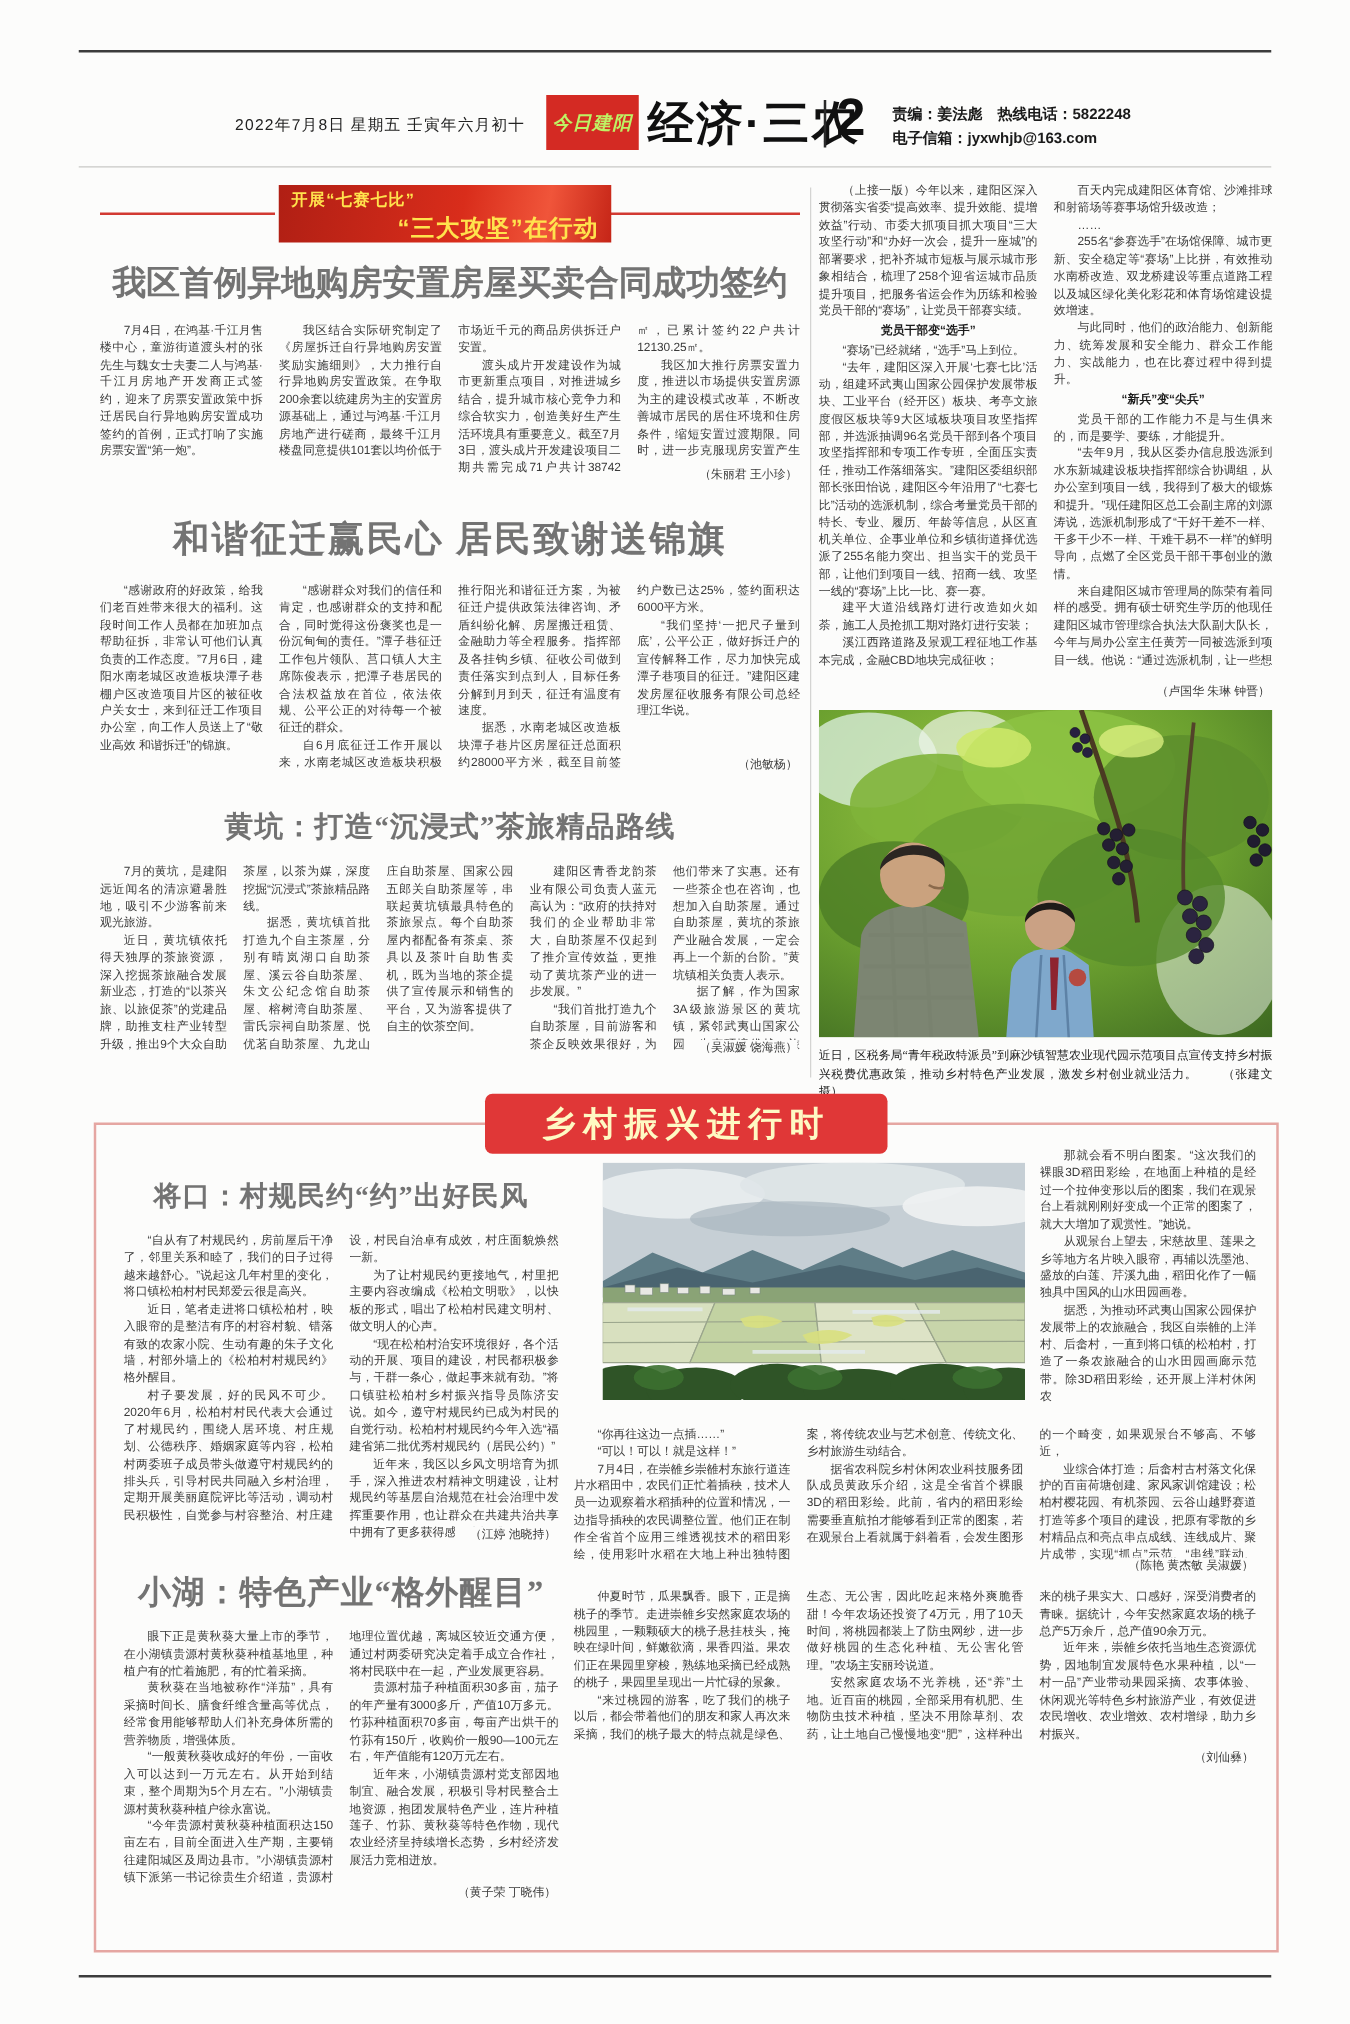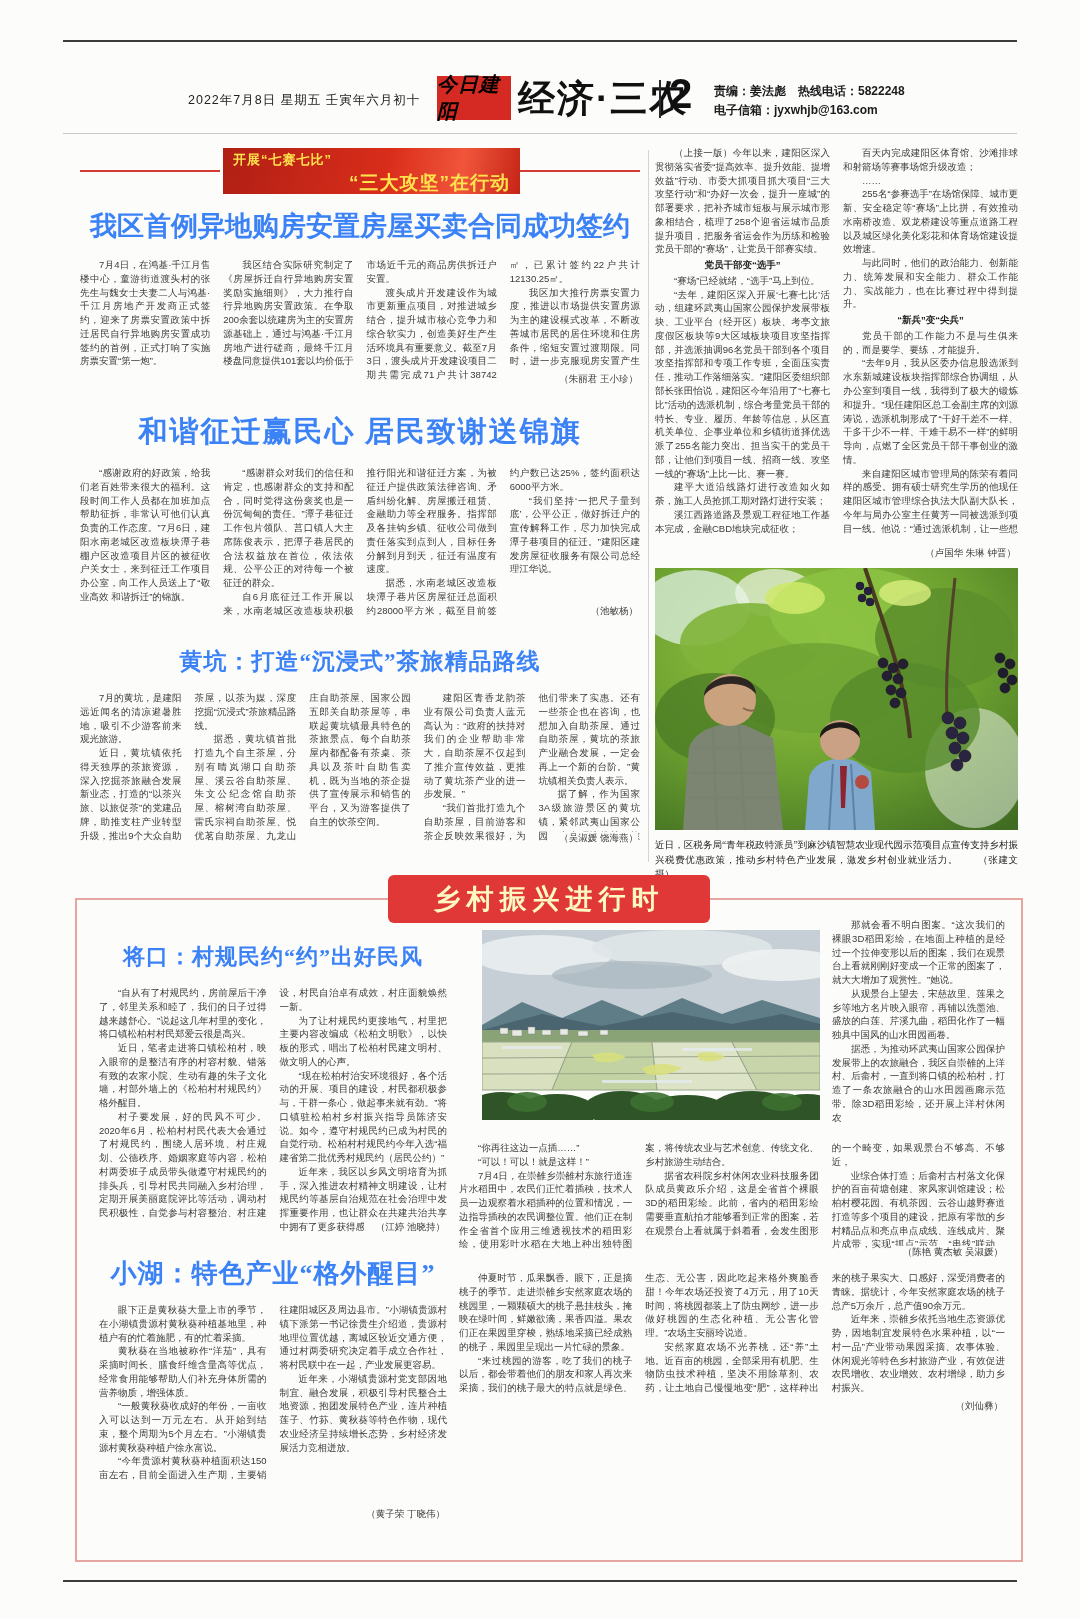--- a/index.html
+++ b/index.html
@@ -6,45 +6,45 @@
   body{
     width:1080px;height:1619px;position:relative;overflow:hidden;
     background:#fcfcfb;color:#333;
     font-family:"Liberation Sans",sans-serif;
   }
   .rule{position:absolute;background:#3c3c3c;}
   
   .date-line{position:absolute;left:188px;top:92px;font-size:12.5px;color:#222;letter-spacing:1px;}
   .masthead-box{position:absolute;left:437px;top:76px;width:74px;height:44px;background:#d42a23;
     display:flex;align-items:center;justify-content:center;}
-  .masthead-title{color:#000000;font-size:20px;font-weight:700;font-style:italic;letter-spacing:1px;
+  .masthead-title{color:#bef264;font-size:15px;font-weight:700;font-style:italic;letter-spacing:1px;
     font-family:"Liberation Serif",serif;}
   .section-title{position:absolute;left:518px;top:74px;font-size:37px;font-weight:900;color:#101010;letter-spacing:2px;}
   .pg-bar{position:absolute;left:659px;top:80px;width:2px;height:38px;background:#2a2a2a;}
   .page-number{position:absolute;left:669px;top:70px;font-size:42px;font-weight:700;color:#101010;}
   .contact{position:absolute;left:714px;top:82px;font-size:12px;font-weight:700;color:#1a1a1a;line-height:1.55;}
   .header-rule{position:absolute;left:63px;top:133px;width:954px;height:1px;background:#c8c8c6;}
   
   .cols{column-gap:13px;height:100%;overflow:hidden;text-align:justify;
     font-size:9.5px;line-height:1.45;color:#3a3a3a;}
   .para{margin:0;text-indent:2em;}
   .subhead{font-weight:700;text-align:center;text-indent:0;margin:2px 0;color:#1c1c1c;}
   .byline-abs{position:absolute;right:2px;bottom:0;background:#fcfcfb;padding-left:12px;
     font-size:9.5px;color:#3a3a3a;}
   .art{position:relative;}
   
   .left-block{position:absolute;left:80px;top:146px;width:560px;}
   .banner-row{position:relative;height:50px;}
   .banner-line{position:absolute;top:24px;height:2px;background:#d23a32;}
-  .campaign-banner{position:absolute;left:143px;top:2px;width:297px;height:46px;
+  .campaign-banner{position:absolute;left:143px;top:2px;width:266px;height:46px;
     background:linear-gradient(100deg,#b01f14,#d92d1b 55%,#f0553a 80%,#c52517);
     color:#ffe34d;padding:3px 10px;box-sizing:border-box;}
   .campaign-banner .l1{font-size:13px;font-weight:700;letter-spacing:1px;}
   .campaign-banner .l2{font-size:19px;font-weight:900;letter-spacing:1px;text-align:right;margin-top:1px;}
-  .hl{color:#3b82f6;text-align:center;}
+  .hl{color:#737373;text-align:center;}
   .hl-sans{font-family:"Liberation Sans",sans-serif;font-weight:900;}
   .hl-serif{font-family:"Liberation Serif",serif;font-weight:700;}
   #hl-a1{font-size:27px;margin-top:12px;letter-spacing:0px;}
   #hl-a2{font-size:29px;margin-top:26px;letter-spacing:2px;}
   #hl-a3{font-size:23px;margin-top:28px;letter-spacing:1px;text-align:center;}
   #a1-text{height:128px;margin-top:14px;}
   #a1-text .cols{column-count:4;}
   #a2-text{height:152px;margin-top:14px;}
   #a2-text .cols{column-count:4;}
   #a3-text{height:154px;margin-top:14px;}
@@ -263,20 +263,21 @@
       <div class="byline-abs">（江婷 池晓持）</div>
     </div>
 
     <div id="hl-xh" class="hl hl-serif">小湖：特色产业“格外醒目”</div>
     <div id="xh-text" class="art">
       <div class="cols">
           <p class="para">眼下正是黄秋葵大量上市的季节，在小湖镇贵源村黄秋葵种植基地里，种植户有的忙着施肥，有的忙着采摘。</p>
           <p class="para">黄秋葵在当地被称作“洋茄”，具有采摘时间长、膳食纤维含量高等优点，经常食用能够帮助人们补充身体所需的营养物质，增强体质。</p>
           <p class="para">“一般黄秋葵收成好的年份，一亩收入可以达到一万元左右。从开始到结束，整个周期为5个月左右。”小湖镇贵源村黄秋葵种植户徐永富说。</p>
           <p class="para">“今年贵源村黄秋葵种植面积达150亩左右，目前全面进入生产期，主要销往建阳城区及周边县市。”小湖镇贵源村镇下派第一书记徐贵生介绍道，贵源村地理位置优越，离城区较近交通方便，通过村两委研究决定着手成立合作社，将村民联中在一起，产业发展更容易。</p>
+          <p class="para">贵源村茄子种植面积30多亩，茄子的年产量有3000多斤，产值10万多元。竹荪种植面积70多亩，每亩产出烘干的竹荪有150斤，收购价一般90—100元左右，年产值能有120万元左右。</p>
           <p class="para">近年来，小湖镇贵源村党支部因地制宜、融合发展，积极引导村民整合土地资源，抱团发展特色产业，连片种植莲子、竹荪、黄秋葵等特色作物，现代农业经济呈持续增长态势，乡村经济发展活力竞相迸放。</p>
         </div>
       <div class="byline-abs">（黄子荣 丁晓伟）</div>
     </div>
   </div>
 
   <div class="half" id="half-right">
 
     <div class="dt-row">
       <div class="ricefield-frame">

